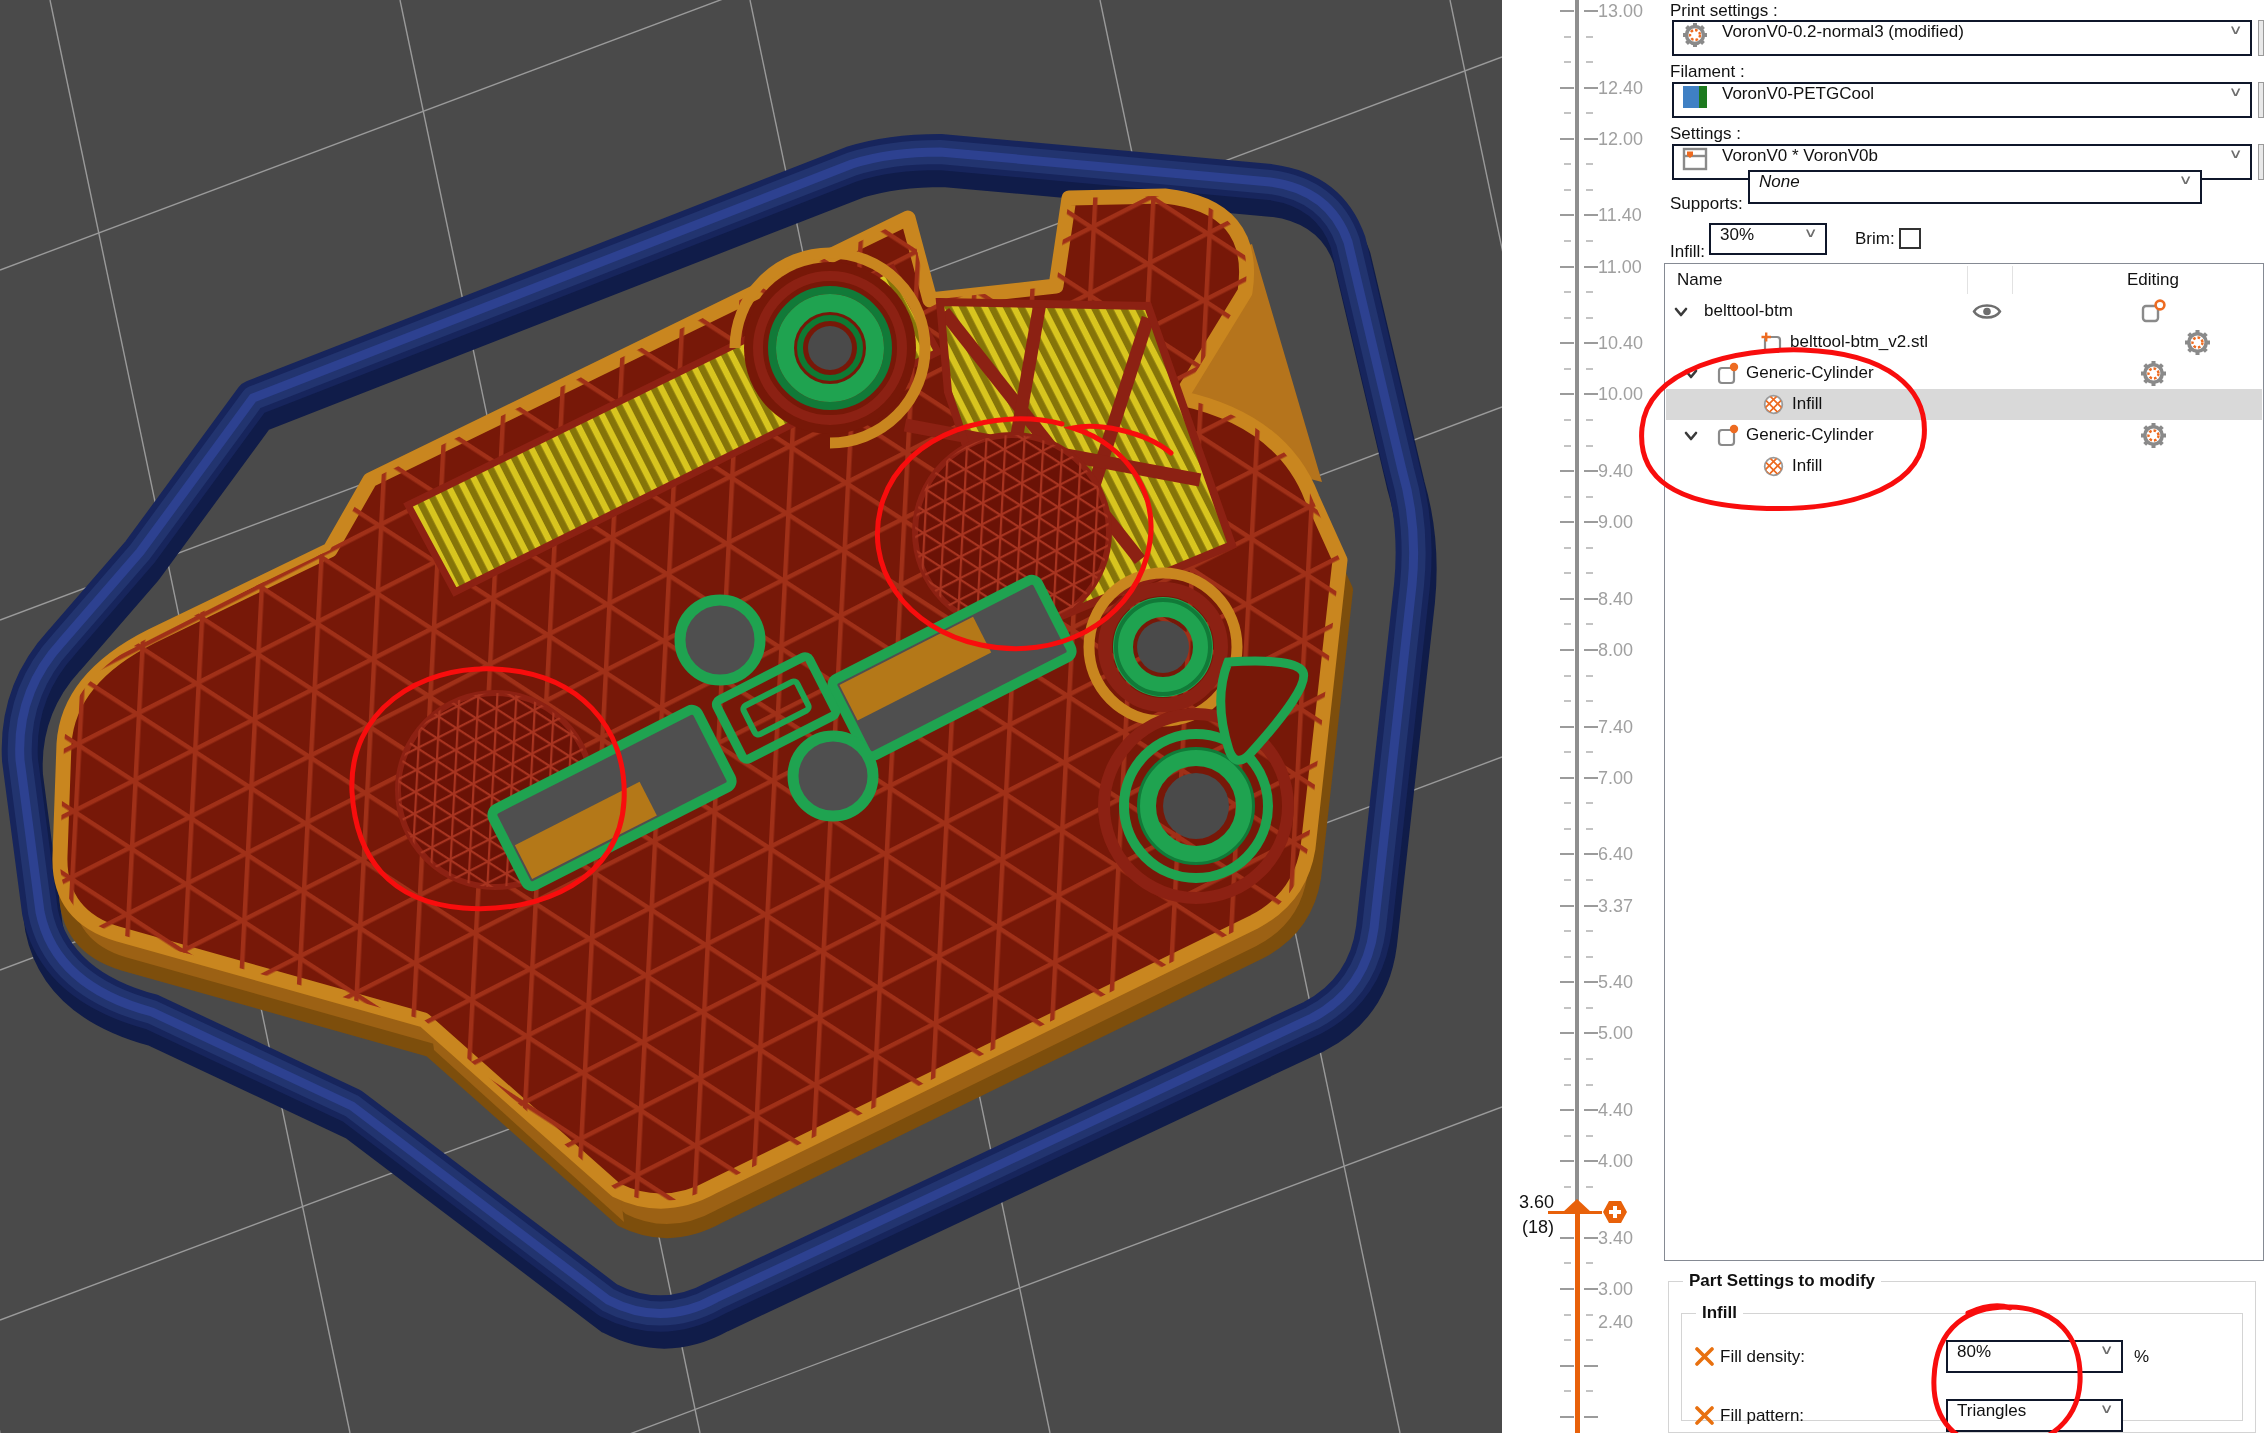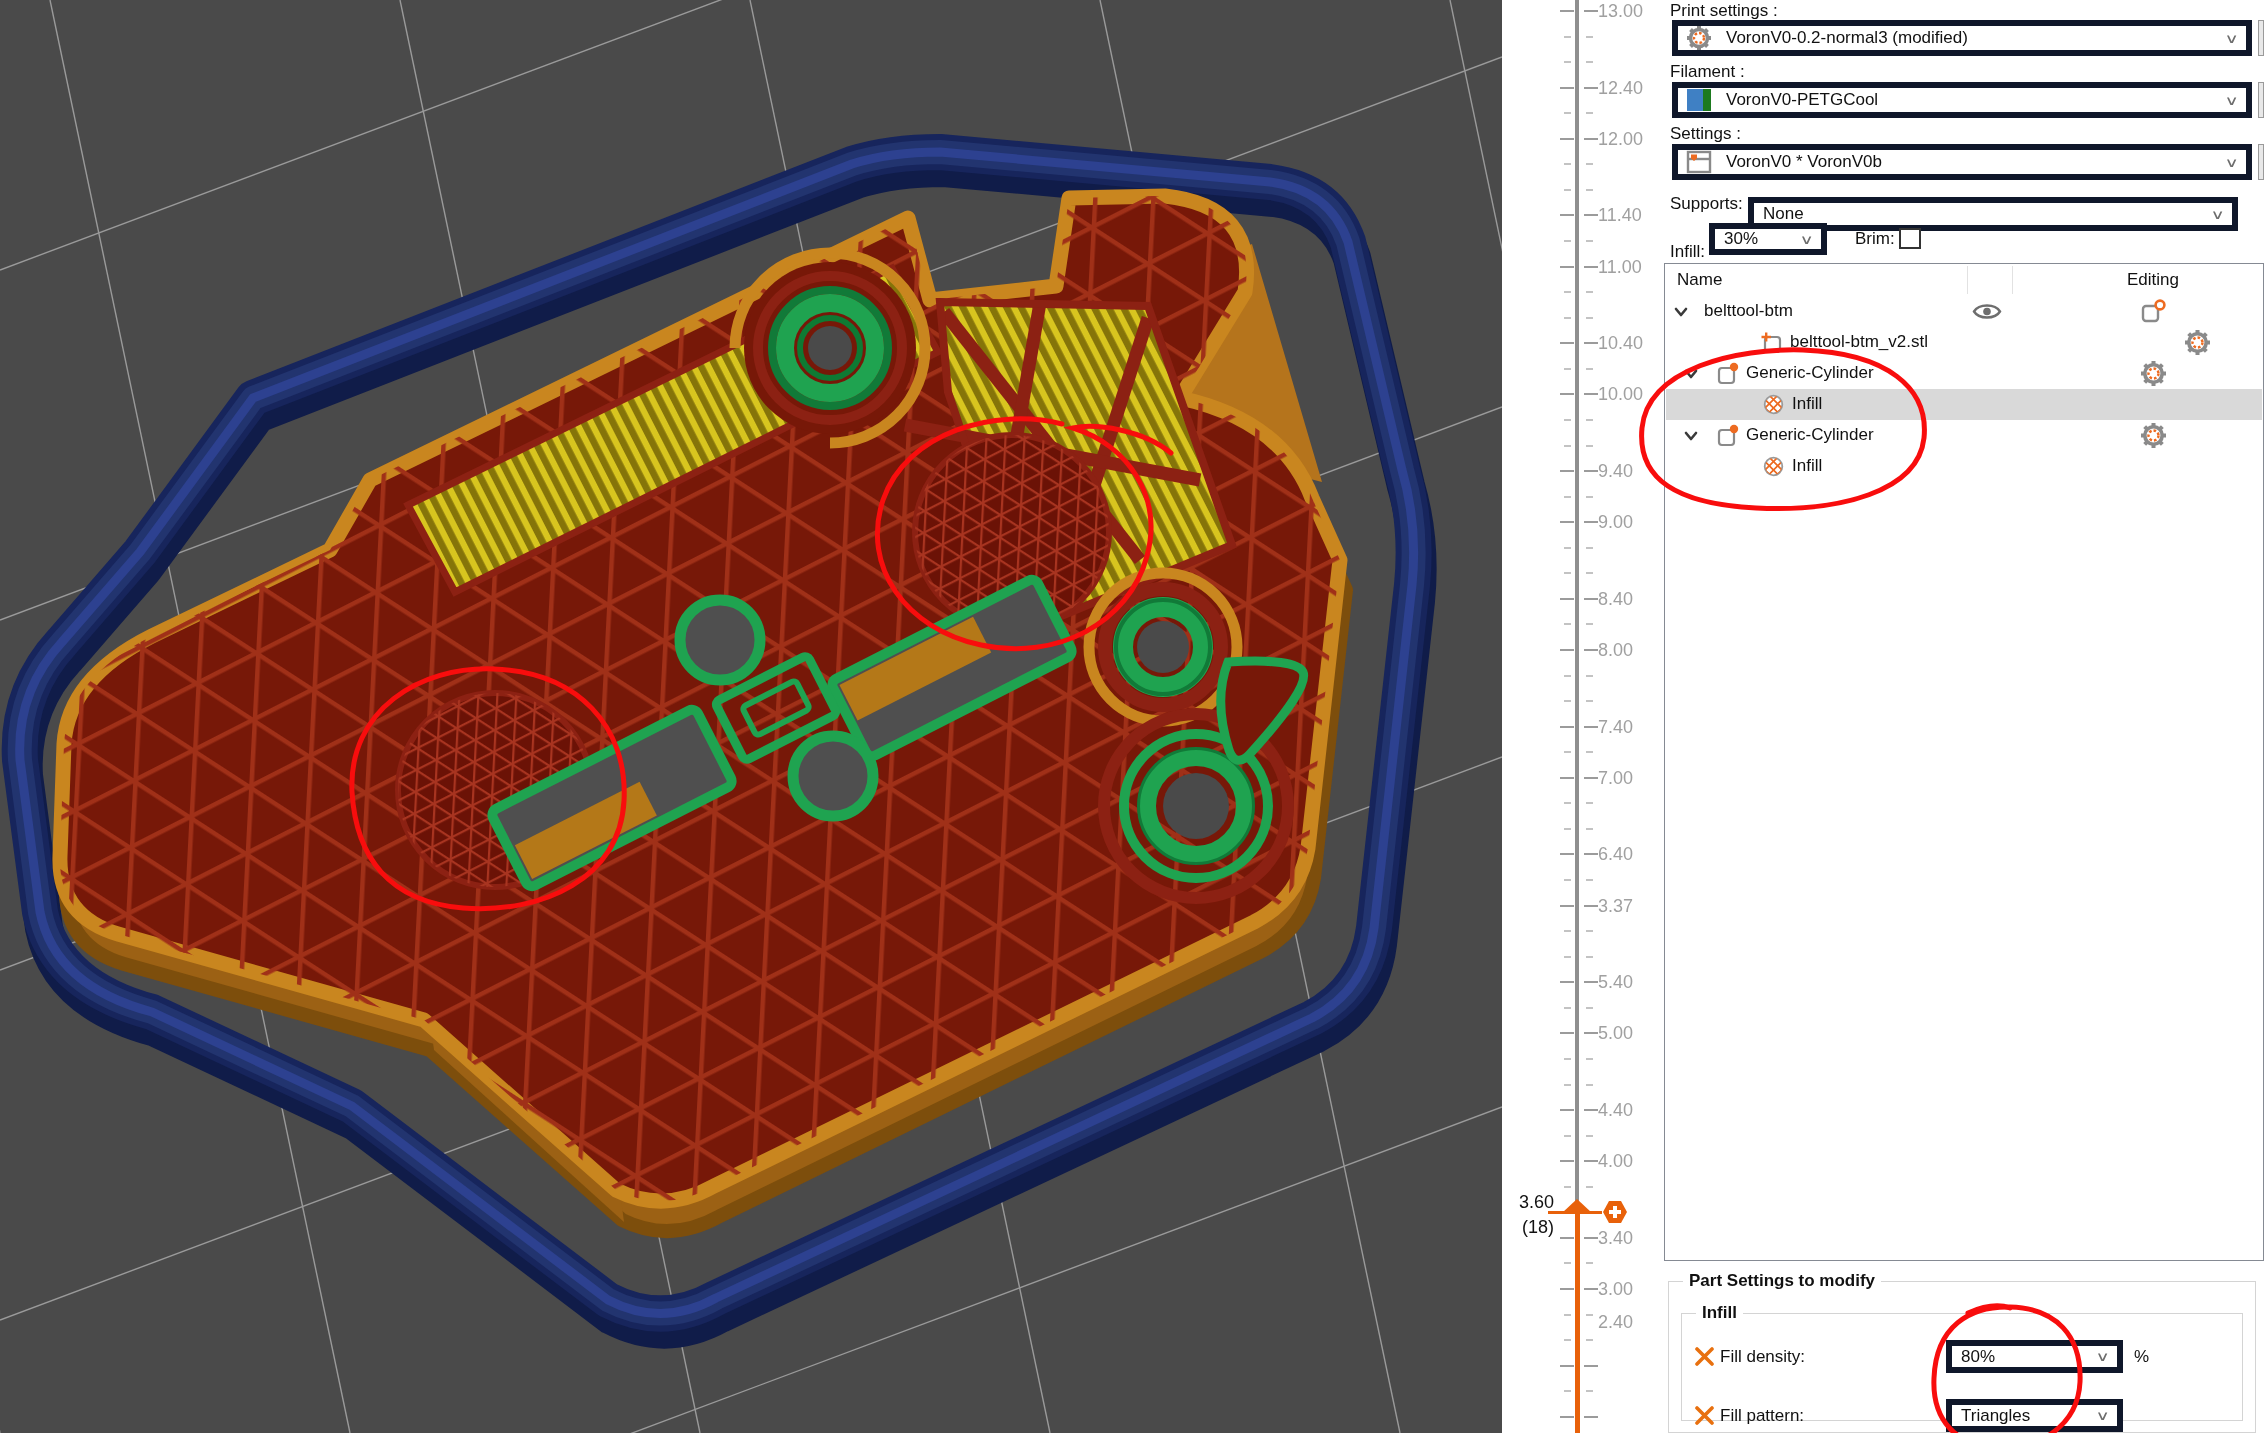--- a/index.html
+++ b/index.html
@@ -18,21 +18,21 @@
   #slider-track-orange{position:absolute;left:73px;width:5px;background:#e8610a;}
   #marker-line{position:absolute;left:46px;width:54px;height:3px;background:#e8610a;}
   #marker-triangle{position:absolute;left:60px;width:0;height:0;border-left:15px solid transparent;border-right:15px solid transparent;border-bottom:14px solid #e8610a;}
   #marker-value{position:absolute;left:8px;width:44px;text-align:right;font-size:18px;color:#111;}
   #marker-layer{position:absolute;left:8px;width:44px;text-align:right;font-size:18px;color:#111;}
   #marker-add{position:absolute;left:100px;width:26px;height:26px;}
 
   
   #panel{position:absolute;left:1664px;top:0;width:600px;height:1433px;background:#ffffff;font-size:17px;color:#111;}
   .fld-label{position:absolute;left:6px;color:#111;}
-  .combo{position:absolute;background:#fff;border:6px solid #0f172a;display:flex;align-items:center;box-sizing:border-box;}
+  .combo{position:absolute;background:#fff;border:2px solid #0f172a;display:flex;align-items:flex-start;box-sizing:border-box;}
   .combo .val{flex:1;white-space:nowrap;overflow:hidden;}
   .combo .chev{color:#6d6d6d;font-size:13px;transform:scaleX(1.5);margin-right:9px;}
   .preset{left:8px;width:580px;height:36px;}
   .preset .ico{width:26px;height:26px;margin:0 14px 0 8px;flex:0 0 auto;}
   .sliver{position:absolute;left:594px;width:6px;height:36px;border:1px solid #9a9a9a;background:#e8e8e8;box-sizing:border-box;}
   .checkbox{position:absolute;width:22px;height:21px;border:2px solid #333;background:#fff;box-sizing:border-box;}
 
   
   #objlist{position:absolute;left:0;top:263px;width:600px;height:998px;border:1px solid #858a93;box-sizing:border-box;background:#fff;}
   #objlist-header{position:absolute;left:0;top:0;width:100%;height:32px;}
@@ -392,21 +392,21 @@
         <rect x="2" y="3" width="22" height="20" fill="#fff" stroke="#8a8a8a" stroke-width="2.4"></rect>
         <line x1="2" y1="10" x2="24" y2="10" stroke="#8a8a8a" stroke-width="2.4"></line>
         <path d="M5,5.5 h6 v4 l-3,2.5 -3,-2.5 Z" fill="#ed6b21"></path>
       </svg>
       <span class="val">VoronV0 * VoronV0b</span>
       <span class="chev">∨</span>
     </div>
     <div class="sliver" style="top:144px;"></div>
 
     <div class="fld-label" style="top:194px;">Supports:</div>
-    <div class="combo" style="left:84px;top:197px;width:490px;height:34px;">
+    <div class="combo" style="left:84px;top:170px;width:454px;height:34px;font-style:italic;">
       <span class="val" style="padding-left:9px;">None</span>
       <span class="chev">∨</span>
     </div>
 
     <div class="fld-label" style="top:242px;">Infill:</div>
     <div class="combo" style="left:45px;top:223px;width:118px;height:32px;">
       <span class="val" style="padding-left:9px;">30%</span>
       <span class="chev">∨</span>
     </div>
     <div class="fld-label" style="left:191px;top:229px;">Brim:</div>

